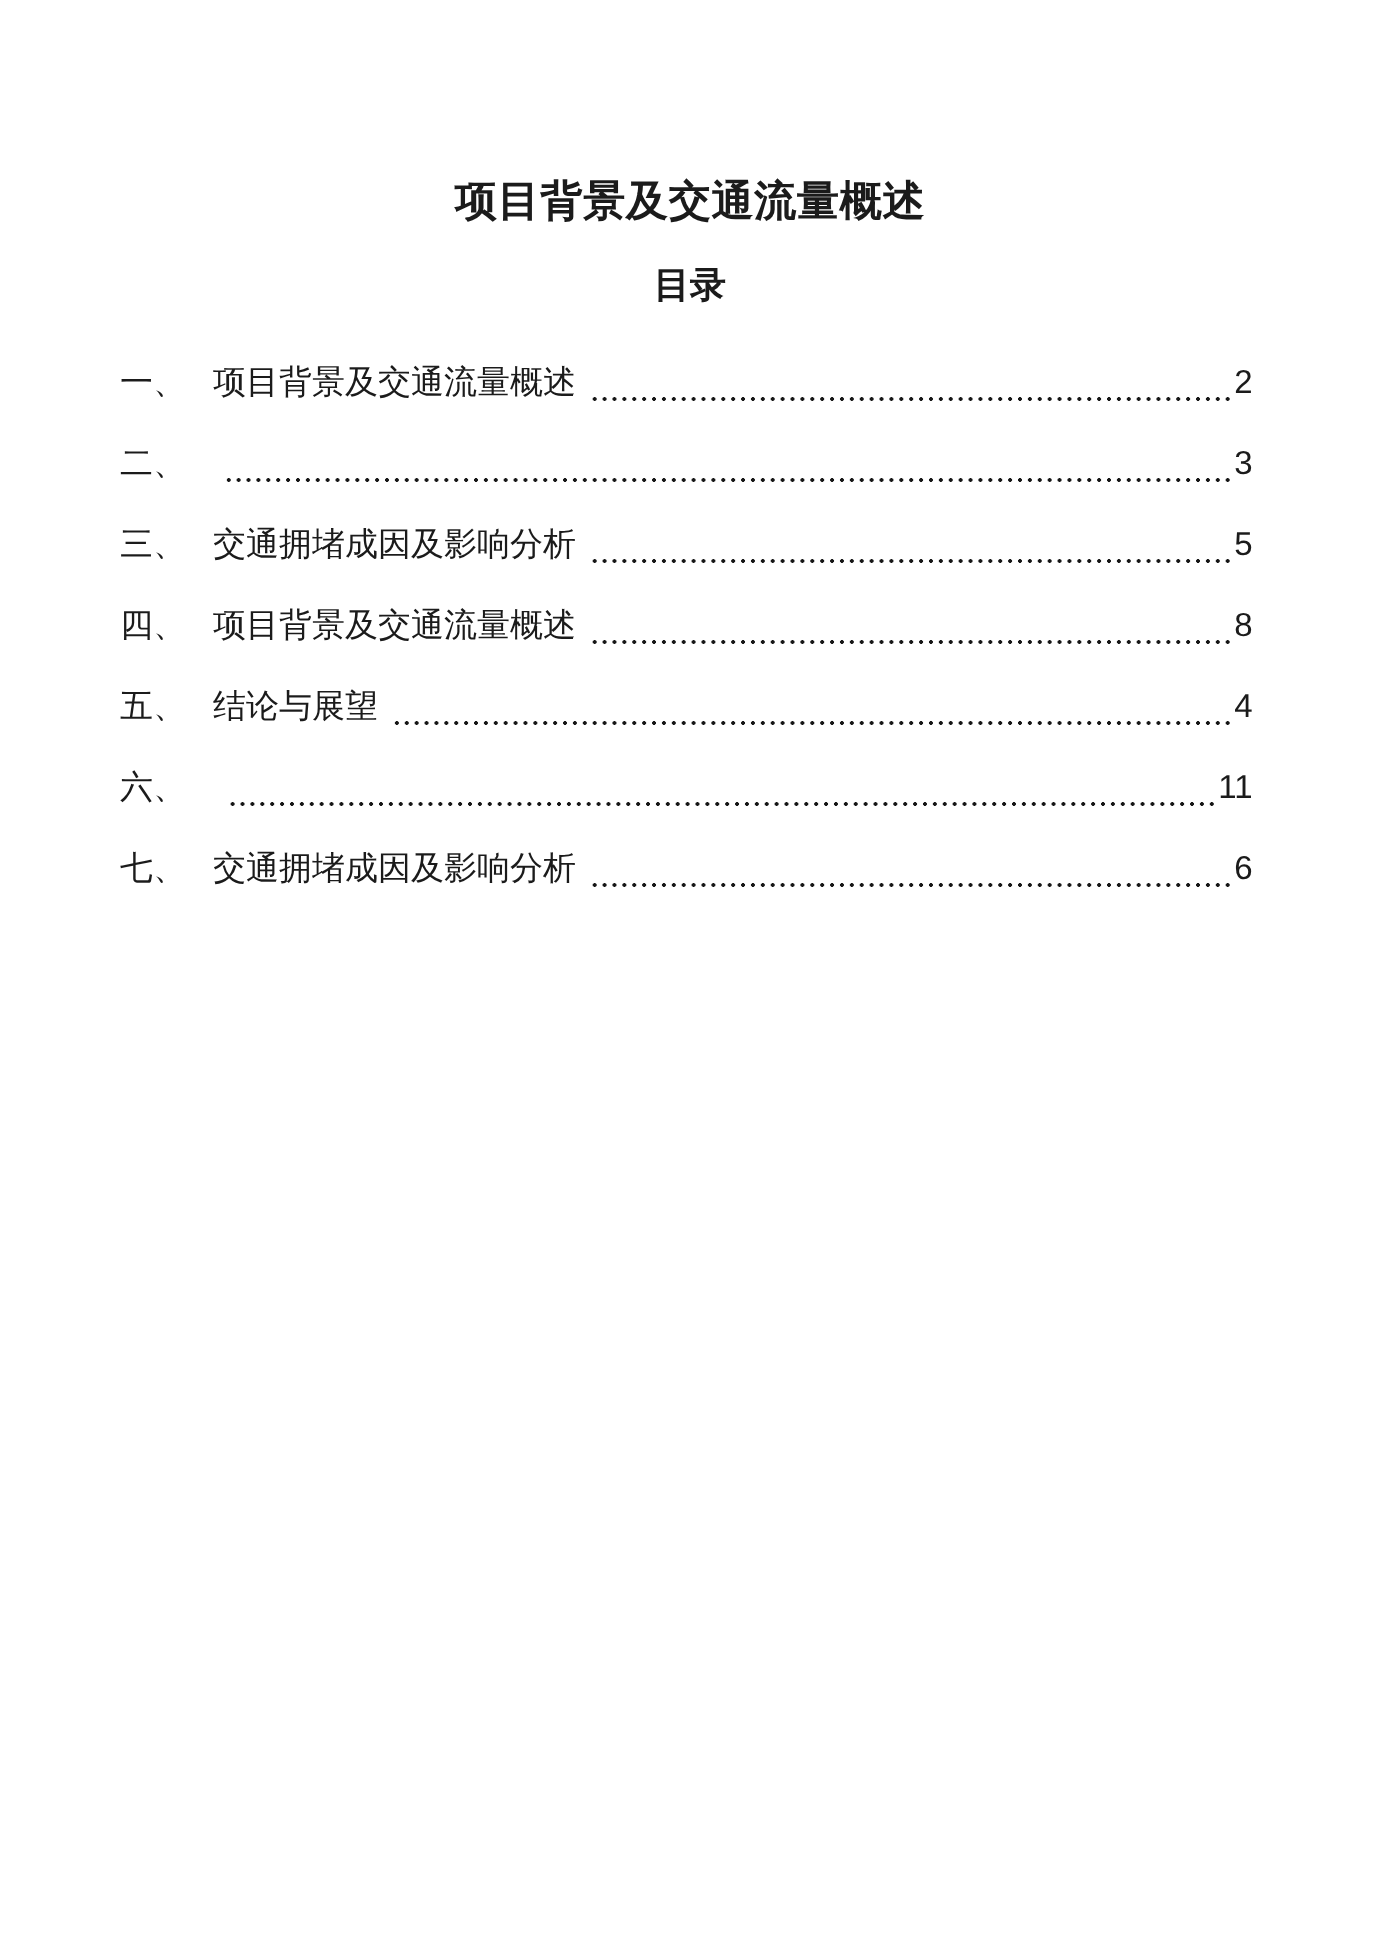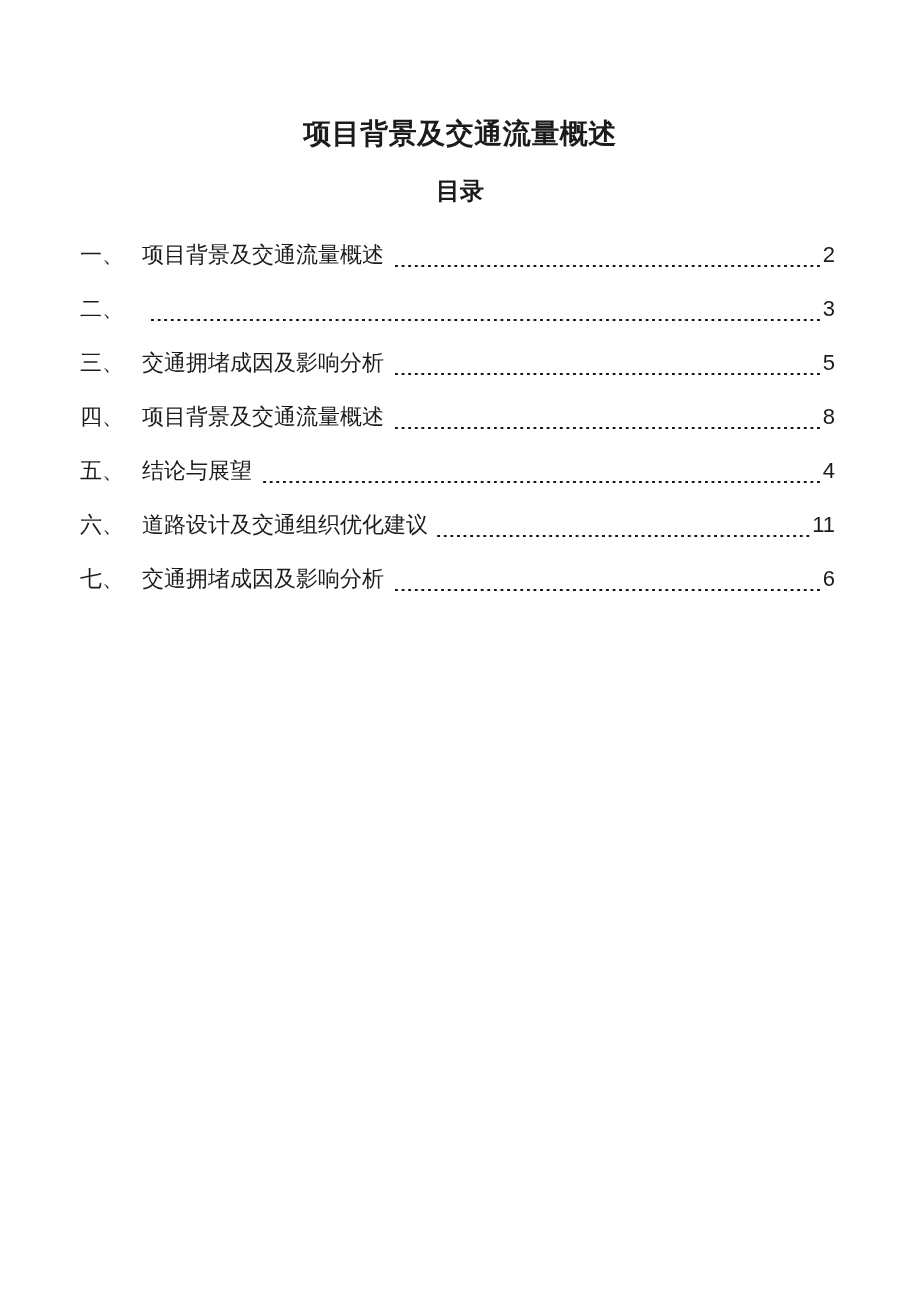--- a/index.html
+++ b/index.html
@@ -106,21 +106,20 @@
 
     <div class="toc-row">
       <span class="toc-num">五、</span>
       <span class="toc-label">结论与展望</span>
       <span class="toc-leader"></span>
       <span class="toc-page">4</span>
     </div>
 
     <div class="toc-row">
       <span class="toc-num">六、</span>
-      <span class="toc-label">道路设计及交通组织优化建议</span>
       <span class="toc-leader"></span>
       <span class="toc-page">11</span>
     </div>
 
     <div class="toc-row">
       <span class="toc-num">七、</span>
       <span class="toc-label">交通拥堵成因及影响分析</span>
       <span class="toc-leader"></span>
       <span class="toc-page">6</span>
     </div>

